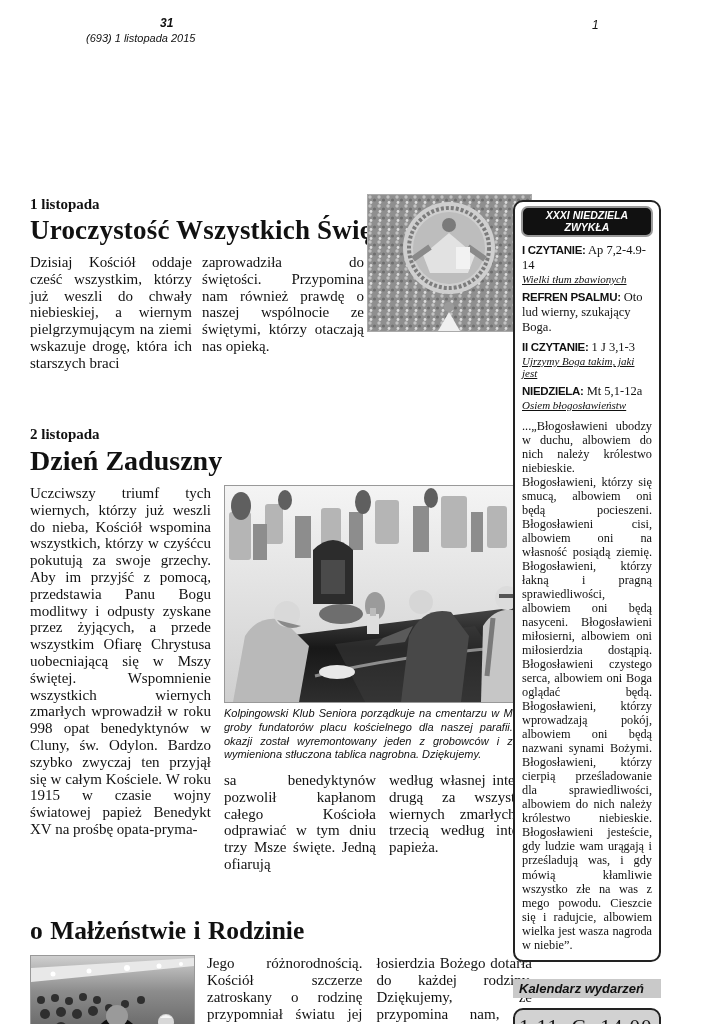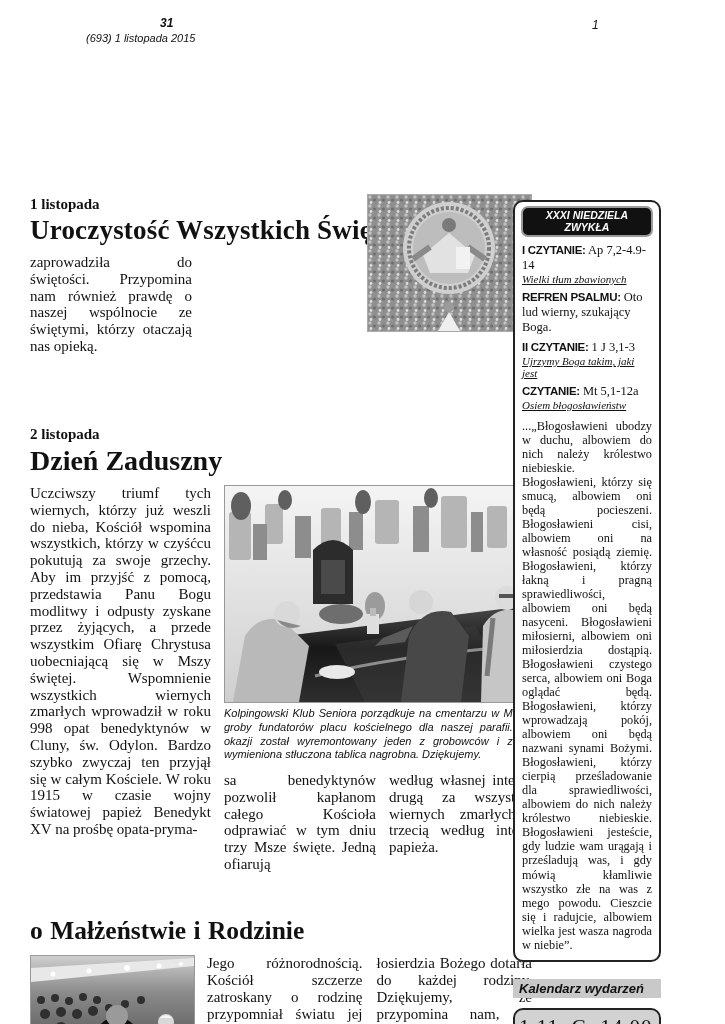--- a/index.html
+++ b/index.html
@@ -73,20 +73,21 @@
   <div class="masthead-info">(693) 1 listopada 2015</div>
   <div class="page-num">1</div>
 
   <div class="main">
 
     <div>
       <p class="kicker">1 listopada</p>
       <h1 class="headline1">Uroczystość Wszystkich Świętych</h1>
       <div class="art1-row">
         <div class="art1-text">
+          <div class="col">Dzisiaj Kościół oddaje cześć wszystkim, którzy już weszli do chwały niebieskiej, a wiernym pielgrzymującym na ziemi wskazuje drogę, która ich starszych braci</div>
           <div class="col">zaprowadziła do świętości. Przypomina nam również prawdę o naszej wspólnocie ze świętymi, którzy otaczają nas opieką.</div>
         </div>
         <svg class="art1-img" viewBox="0 0 163 136" preserveAspectRatio="none">
           <defs>
             <pattern id="mos" width="9" height="9" patternUnits="userSpaceOnUse">
               <rect width="9" height="9" fill="#8f8f8f"></rect>
               <circle cx="2" cy="2" r="1.7" fill="#c2c2c2"></circle>
               <circle cx="6.5" cy="5" r="1.6" fill="#6f6f6f"></circle>
               <circle cx="3" cy="7.5" r="1.4" fill="#dcdcdc"></circle>
             </pattern>
@@ -270,21 +271,21 @@
       <div class="reading">
         <span class="rlabel">REFREN PSALMU:</span>
         <span class="rref">Oto lud wierny, szukający Boga.</span>
       </div>
       <div class="reading">
         <span class="rlabel">II CZYTANIE:</span>
         <span class="rref">1 J 3,1-3</span>
         <div class="rsub">Ujrzymy Boga takim, jaki jest</div>
       </div>
       <div class="reading">
-        <span class="rlabel">CZYTANIE:</span>
+        <span class="rlabel">NIEDZIELA:</span>
         <span class="rref">Mt 5,1-12a</span>
         <div class="rsub">Osiem błogosławieństw</div>
       </div>
 
       <div class="gospel">...„Błogosławieni ubodzy w duchu, albowiem do nich należy królestwo niebieskie. Błogosławieni, którzy się smucą, albowiem oni będą pocieszeni. Błogosławieni cisi, albowiem oni na własność posiądą ziemię. Błogosławieni, którzy łakną i pragną sprawiedliwości, albowiem oni będą nasyceni. Błogosławieni miłosierni, albowiem oni miłosierdzia dostąpią. Błogosławieni czystego serca, albowiem oni Boga oglądać będą. Błogosławieni, którzy wprowadzają pokój, albowiem oni będą nazwani synami Bożymi. Błogosławieni, którzy cierpią prześladowanie dla sprawiedliwości, albowiem do nich należy królestwo niebieskie. Błogosławieni jesteście, gdy ludzie wam urągają i prześladują was, i gdy mówią kłamliwie wszystko złe na was z mego powodu. Cieszcie się i radujcie, albowiem wielka jest wasza nagroda w niebie”.</div>
     </div>
 
     <div class="cal-header">Kalendarz wydarzeń</div>
 
     <div class="event">

